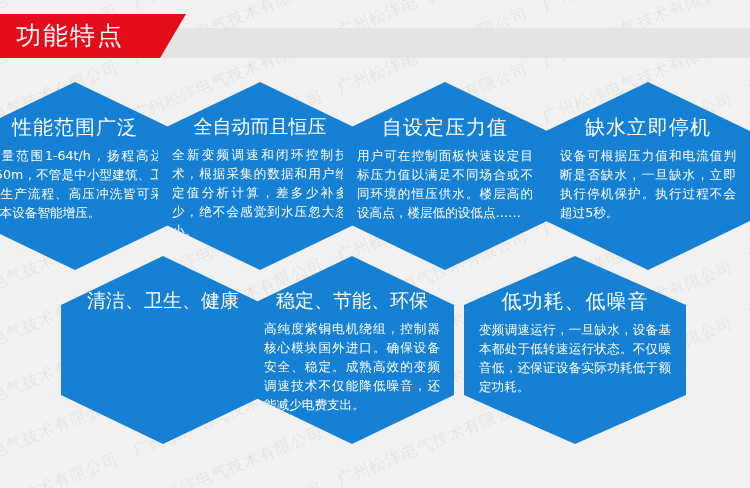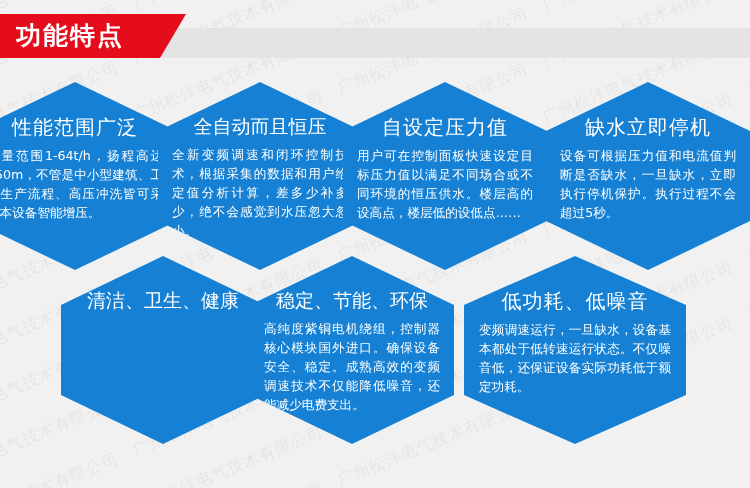--- a/index.html
+++ b/index.html
@@ -54,21 +54,21 @@
     clip-path: polygon(0 0, 186px 0, 160px 100%, 0 100%);
   }
   #header-title {
     position: absolute;
     left: 16px; top: 14px;
     height: 44px;
     line-height: 44px;
     z-index: 3;
     color: #ffffff;
     font-size: 25px;
-    font-weight: bold;
+    font-weight: normal;
     letter-spacing: 2px;
     white-space: nowrap;
   }
 
   
   #hex-layer {
     position: absolute;
     inset: 0;
     z-index: 2;
   }

